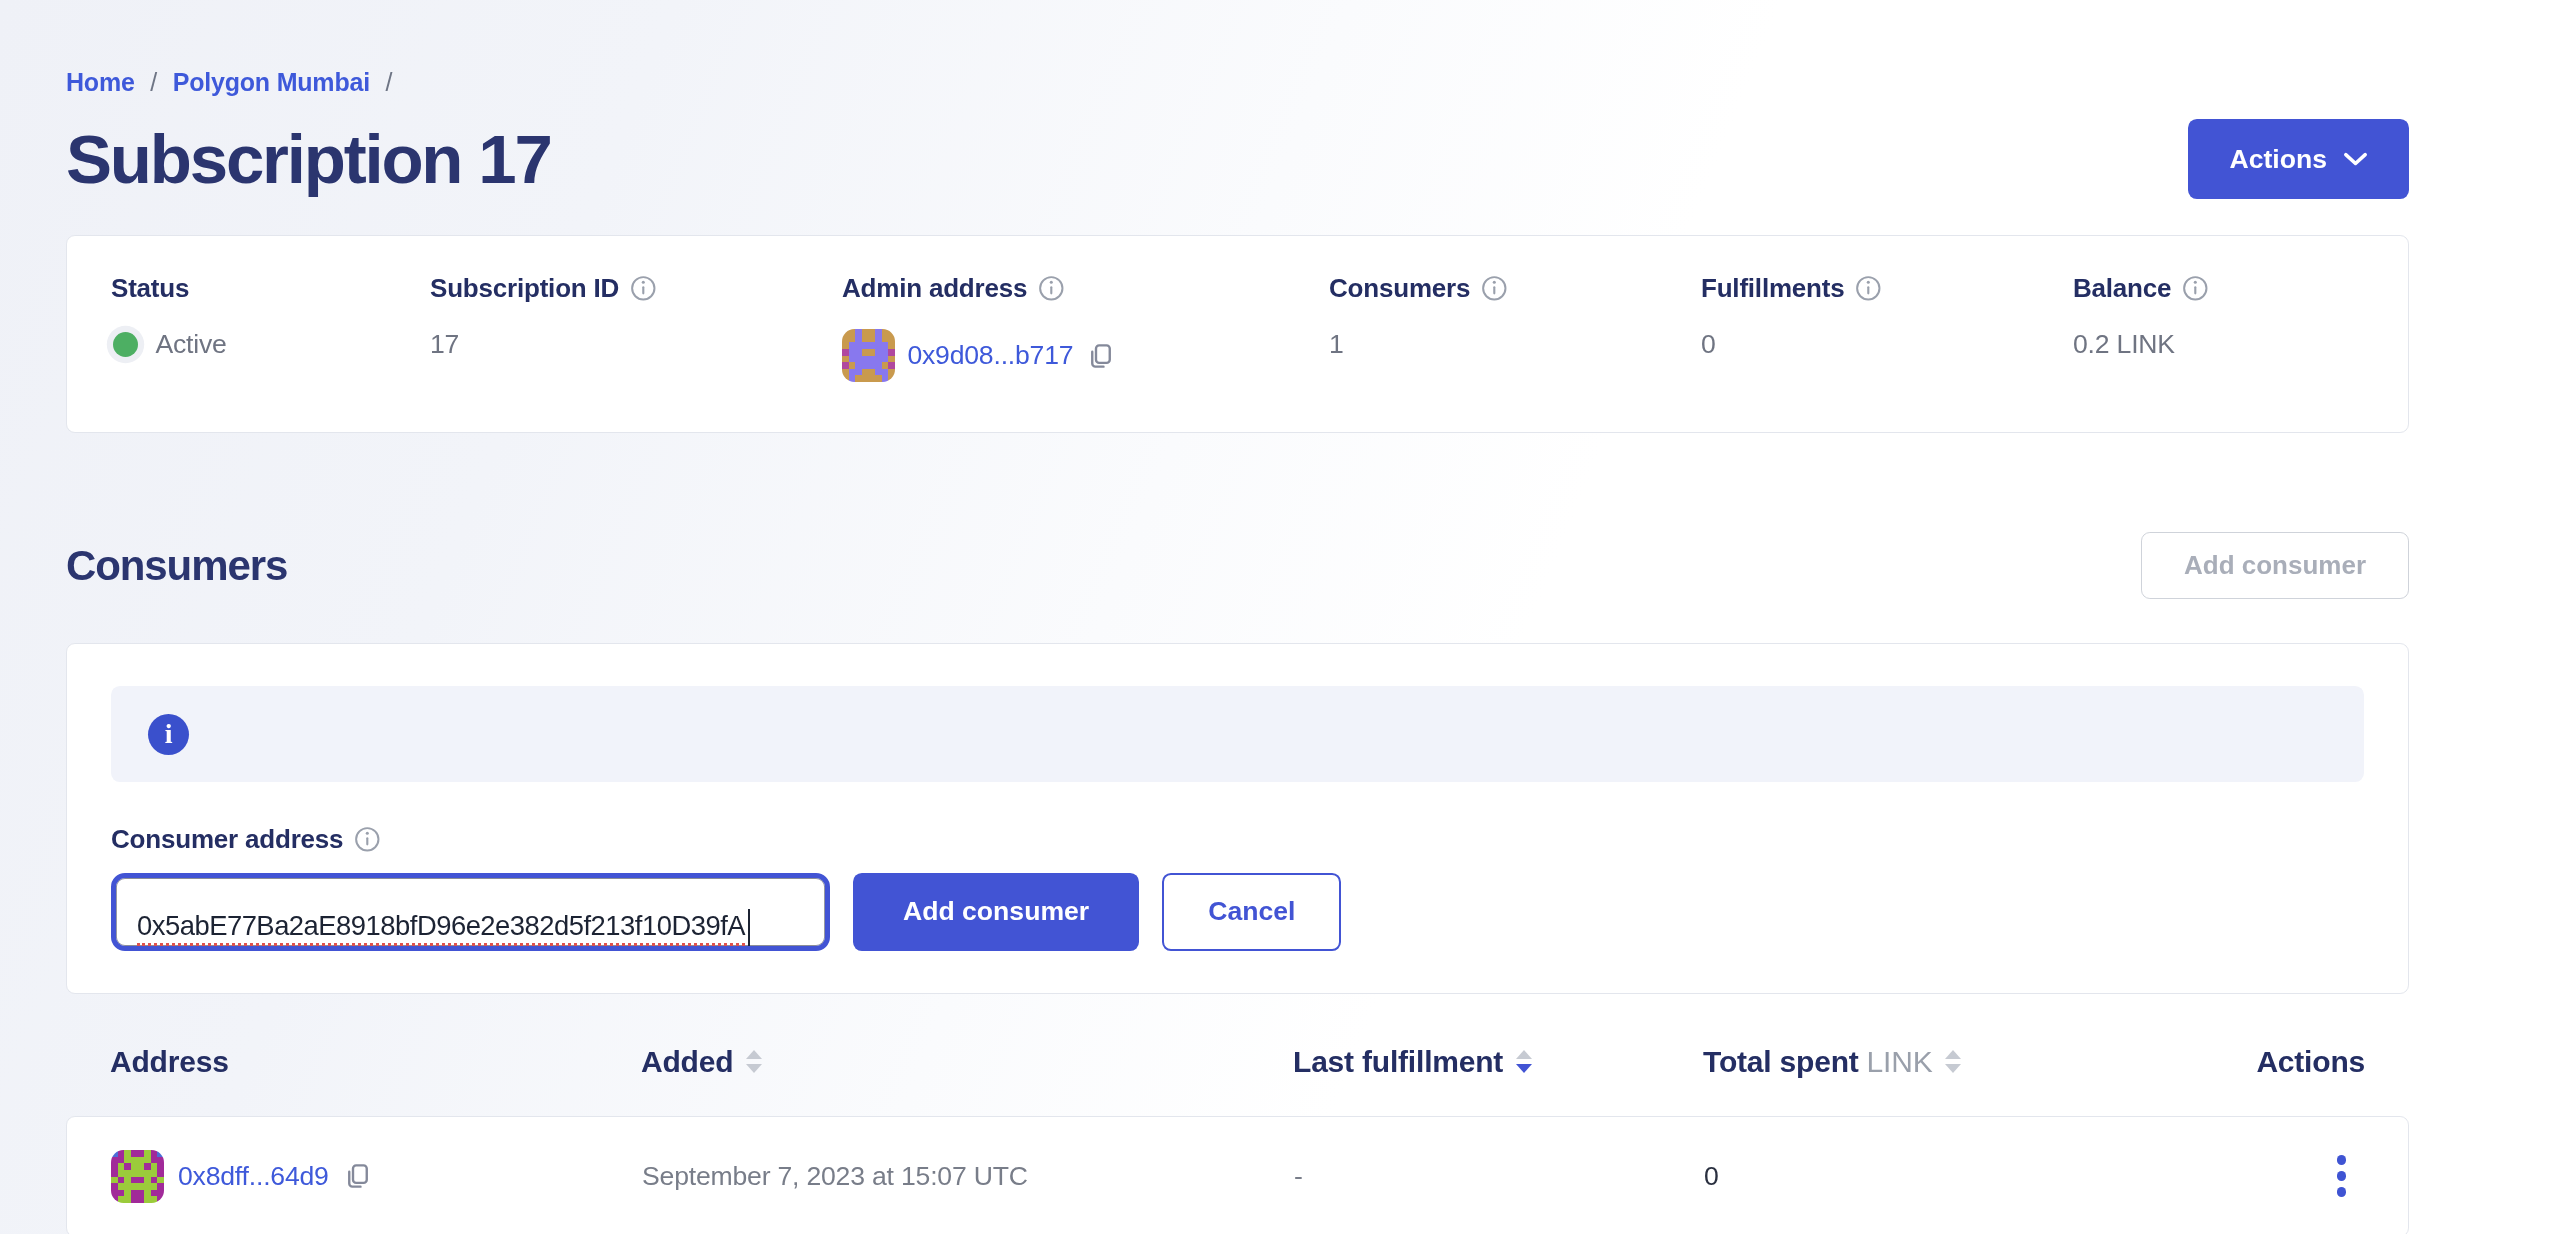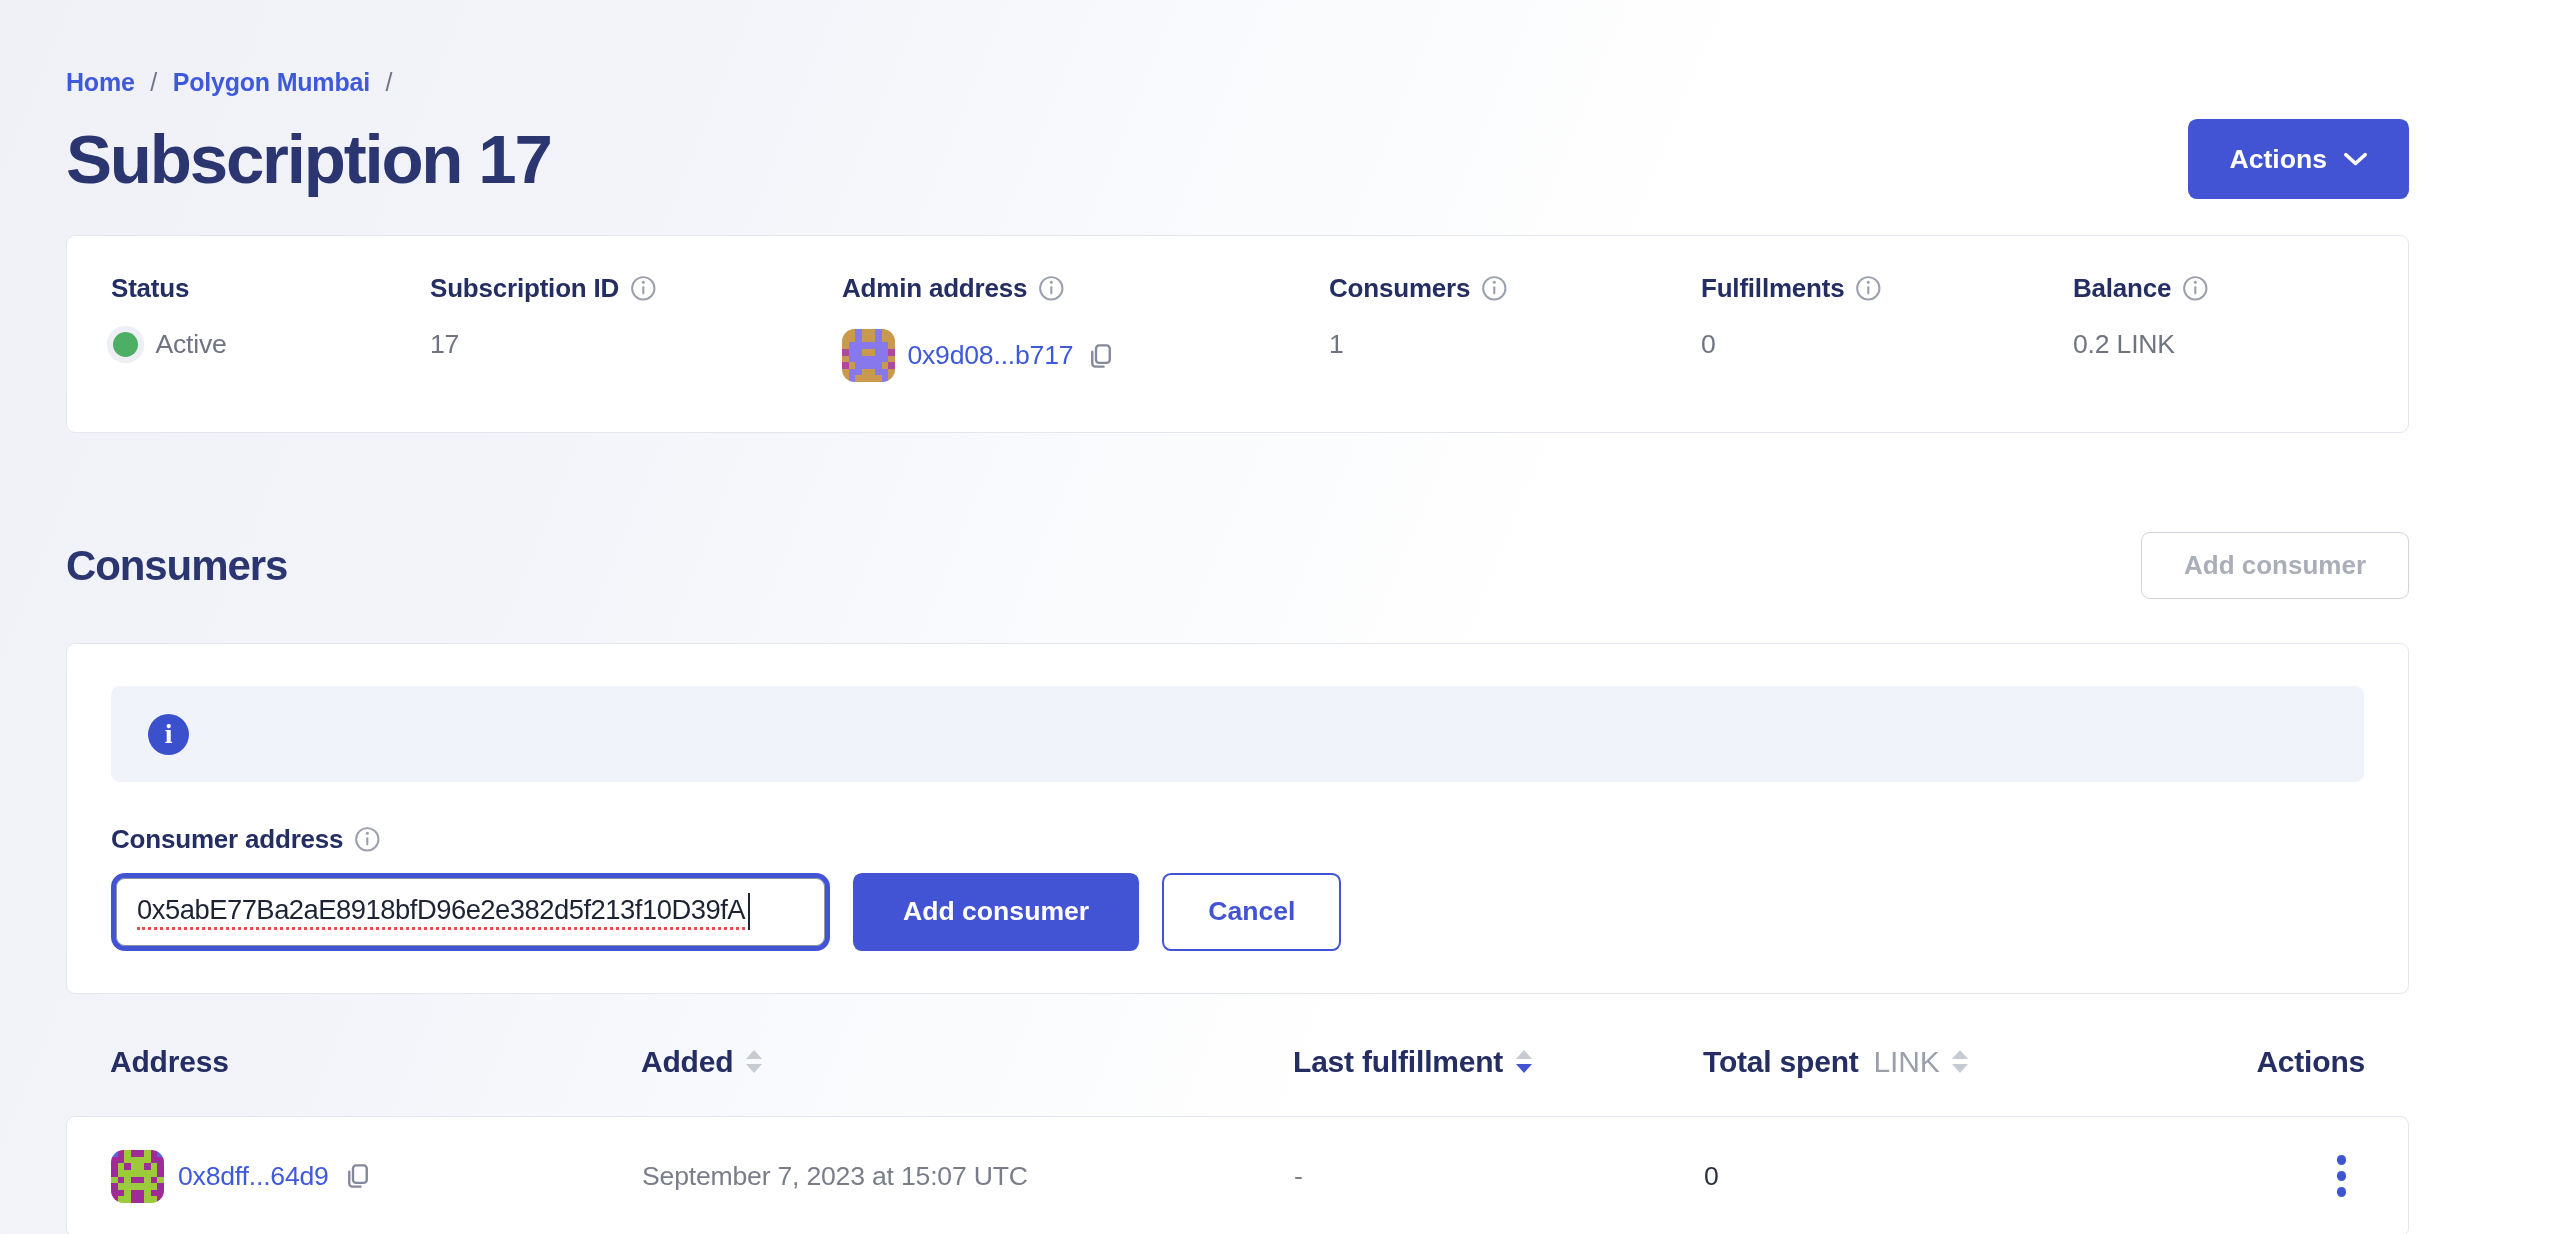--- a/index.html
+++ b/index.html
@@ -44,33 +44,33 @@
   .notice { background:#f1f3fa; border-radius:8.9px; padding:0 37px; height:96px; display:flex; align-items:center; gap:26.6px; }
   .notice-icon { flex:none; width:41px; height:41px; border-radius:50%; background:#3a50cc; color:#fff;
     font-family:"Liberation Serif","DejaVu Serif",serif; font-weight:700; font-size:28px;
     display:flex; align-items:center; justify-content:center; }
   .notice-text { font-size:26px; color:#20294f; }
   .notice-text b { font-weight:700; }
 
   .field-label { margin-top:42px; font-size:26px; font-weight:700; color:#242e63; display:flex; align-items:center; gap:10.6px; }
   .form-row { margin-top:17.7px; display:flex; align-items:center; gap:23px; }
   .address-input { width:719px; height:78px; background:#fff; border:5.3px solid #4254d4; border-radius:14px;
-    box-shadow:inset 0 0 0 0.9px rgba(45,50,65,.55); padding:0 21px; display:flex; align-items:center; cursor:text; overflow:hidden; }
+    box-shadow:inset 0 0 0 0.9px rgba(45,50,65,.55); padding:0 21px; display:flex; align-items:flex-end; cursor:text; overflow:hidden; }
   .address-text { font-size:27.4px; color:#1c2333; letter-spacing:-0.5px; white-space:nowrap;
     border-bottom:3.5px dotted #e0524d; padding-bottom:0.9px; }
   .caret { width:2.7px; height:37px; background:#1c2333; margin-left:2.7px; }
   .submit-btn { height:78px; padding:0 50px; font-size:26.6px; }
   .cancel-btn { height:78px; padding:0 44px; font-size:26.6px; background:#fff; border:2.7px solid #4254d4; color:#4254d4; }
 
   
   .tbl-grid { display:grid; grid-template-columns:531px 652px 410px 1fr auto; padding:0 44px; align-items:center; }
   .tbl-header { margin-top:51px; }
   .th { font-size:30px; font-weight:700; color:#242e63; display:flex; align-items:center; }
   .th.sortable { cursor:pointer; }
-  .th .unit { color:#9aa0ab; font-weight:400; margin-left:15px; }
+  .th .unit { color:#9aa0ab; font-weight:400; margin-left:8px; }
   .th-actions { justify-content:flex-end; }
   .sort { display:inline-flex; flex-direction:column; gap:4.4px; margin-left:12.4px; }
   .tri-up { width:0; height:0; border-left:8px solid transparent; border-right:8px solid transparent; border-bottom:9.7px solid #c6cad2; }
   .tri-down { width:0; height:0; border-left:8px solid transparent; border-right:8px solid transparent; border-top:9.7px solid #c6cad2; }
   .tri-down.active { border-top-color:#4254d4; }
 
   .row-card { margin-top:37px; height:121px; }
   .cell { font-size:26.6px; color:#787d89; }
   .cell-address { display:flex; align-items:center; gap:14px; }
   .avatar { width:53px; height:53px; border-radius:12.4px; overflow:hidden; flex:none; }

